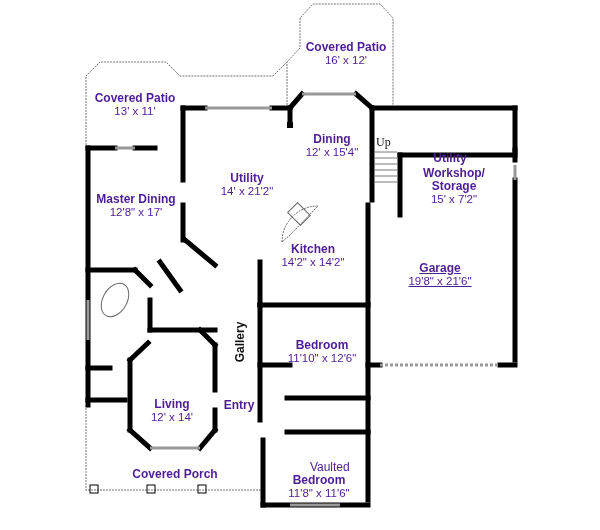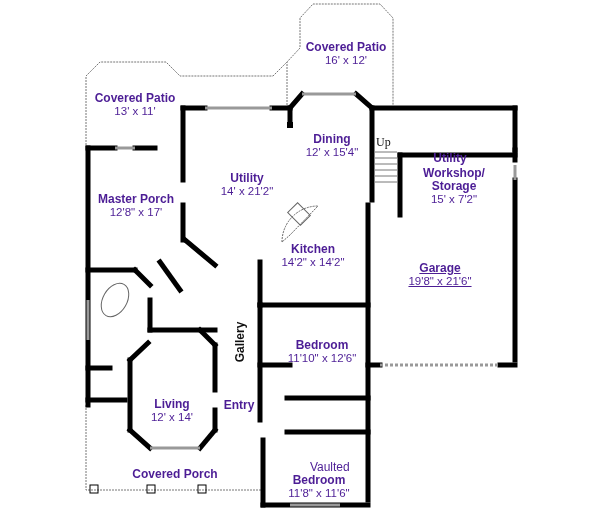--- a/index.html
+++ b/index.html
@@ -131,21 +131,21 @@
 <div class="lbl" style="left:454px;top:167px;">
   <span class="name">Workshop/</span>
   <span class="name">Storage</span>
   <span class="dim">15' x 7'2"</span>
 </div>
 <div class="lbl" style="left:247px;top:172px;">
   <span class="name">Utility</span>
   <span class="dim">14' x 21'2"</span>
 </div>
 <div class="lbl" style="left:136px;top:193px;">
-  <span class="name">Master Porch</span>
+  <span class="name">Master Dining</span>
   <span class="dim">12'8" x 17'</span>
 </div>
 <div class="lbl" style="left:313px;top:243px;">
   <span class="name">Kitchen</span>
   <span class="dim">14'2" x 14'2"</span>
 </div>
 <div class="lbl" style="left:440px;top:262px;text-decoration:underline;">
   <span class="name">Garage</span>
   <span class="dim">19'8" x 21'6"</span>
 </div>

